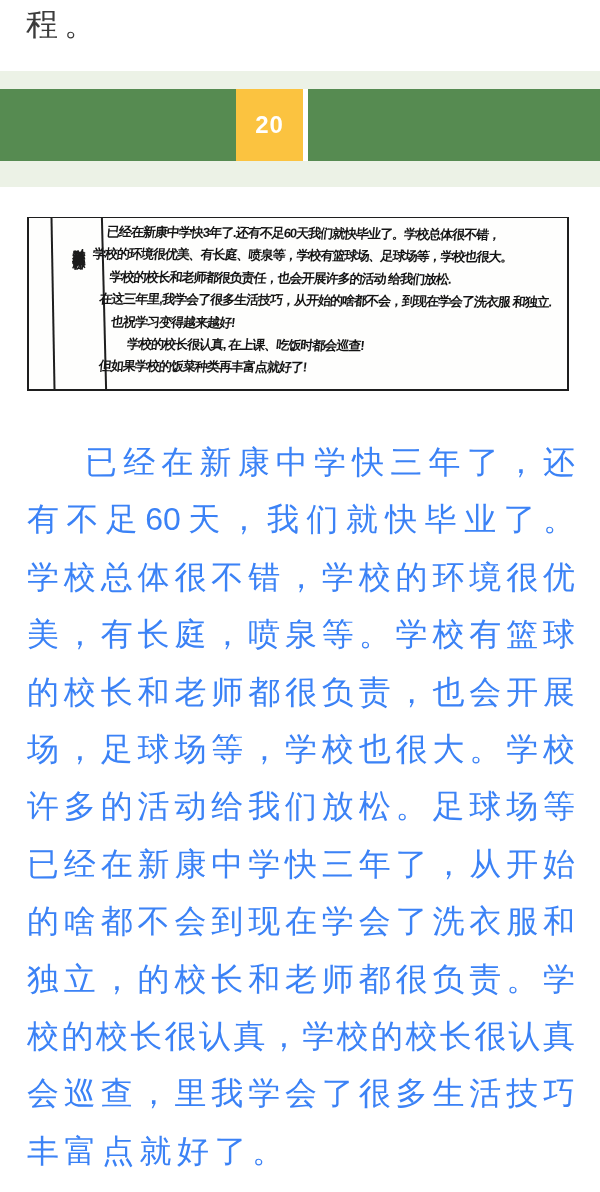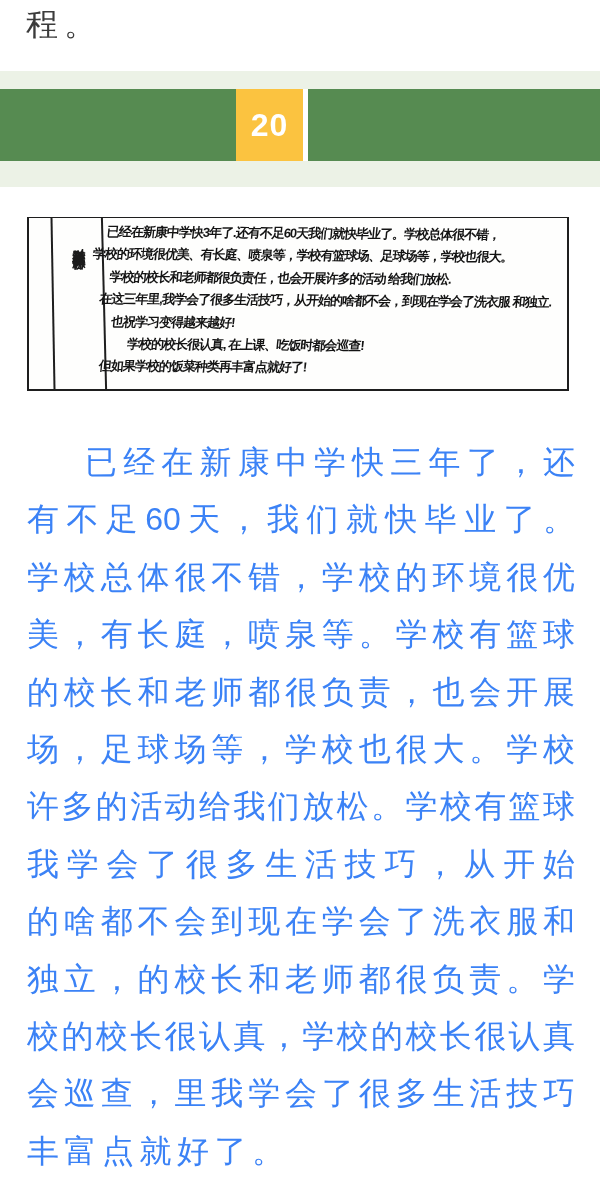--- a/index.html
+++ b/index.html
@@ -10,21 +10,21 @@
   .tail-text { position:absolute; left:26px; top:2px; font-size:32px; line-height:44px;
                letter-spacing:6px; color:#3b3b3b; }
 
   
   .banner { position:absolute; left:0; top:71px; width:600px; }
   .strip-top    { height:18px; background:#ecf2e6; }
   .bar          { height:72px; background:#568b51; position:relative; }
   .strip-bottom { height:26px; background:#ecf2e6; }
   .q-box { position:absolute; left:236px; top:0; width:67px; height:72px; background:#fbc340;
            display:flex; align-items:center; justify-content:center; }
-  .q-num { color:#ffffff; font-size:32px; font-weight:bold; letter-spacing:1px; }
+  .q-num { color:#ffffff; font-size:24px; font-weight:bold; letter-spacing:1px; }
   .bar-gap { position:absolute; left:303px; top:0; width:5px; height:72px; background:#ffffff; }
 
   
   .scan { position:absolute; left:27px; top:217px; width:542px; height:174px;
           background:#fefefd; border:2px solid #1e1e1e; border-top-width:1px; }
   .scan-divider { position:absolute; top:0; bottom:0; width:2px; background:#1e1e1e; }
   .scan-divider.d1 { left:23px; transform:skewX(1deg); }
   .scan-divider.d2 { left:74px; transform:skewX(1.4deg); }
   .scan-label-col { position:absolute; left:25px; top:20px; width:49px; bottom:4px;
                     display:flex; justify-content:center; }
@@ -83,20 +83,20 @@
   </div>
 </div>
 
 <div class="transcript">
   <div class="t-line">已经在新康中学快三年了，还</div>
   <div class="t-line">有不足60天，我们就快毕业了。</div>
   <div class="t-line">学校总体很不错，学校的环境很优</div>
   <div class="t-line">美，有长庭，喷泉等。学校有篮球</div>
   <div class="t-line">的校长和老师都很负责，也会开展</div>
   <div class="t-line">场，足球场等，学校也很大。学校</div>
-  <div class="t-line">许多的活动给我们放松。学校有篮球</div>
-  <div class="t-line">我学会了很多生活技巧，从开始</div>
+  <div class="t-line">许多的活动给我们放松。足球场等</div>
+  <div class="t-line">已经在新康中学快三年了，从开始</div>
   <div class="t-line">的啥都不会到现在学会了洗衣服和</div>
   <div class="t-line">独立，的校长和老师都很负责。学</div>
   <div class="t-line">校的校长很认真，学校的校长很认真</div>
   <div class="t-line">会巡查，里我学会了很多生活技巧</div>
   <div class="t-line">丰富点就好了。</div>
 </div>
 
 </body></html>

